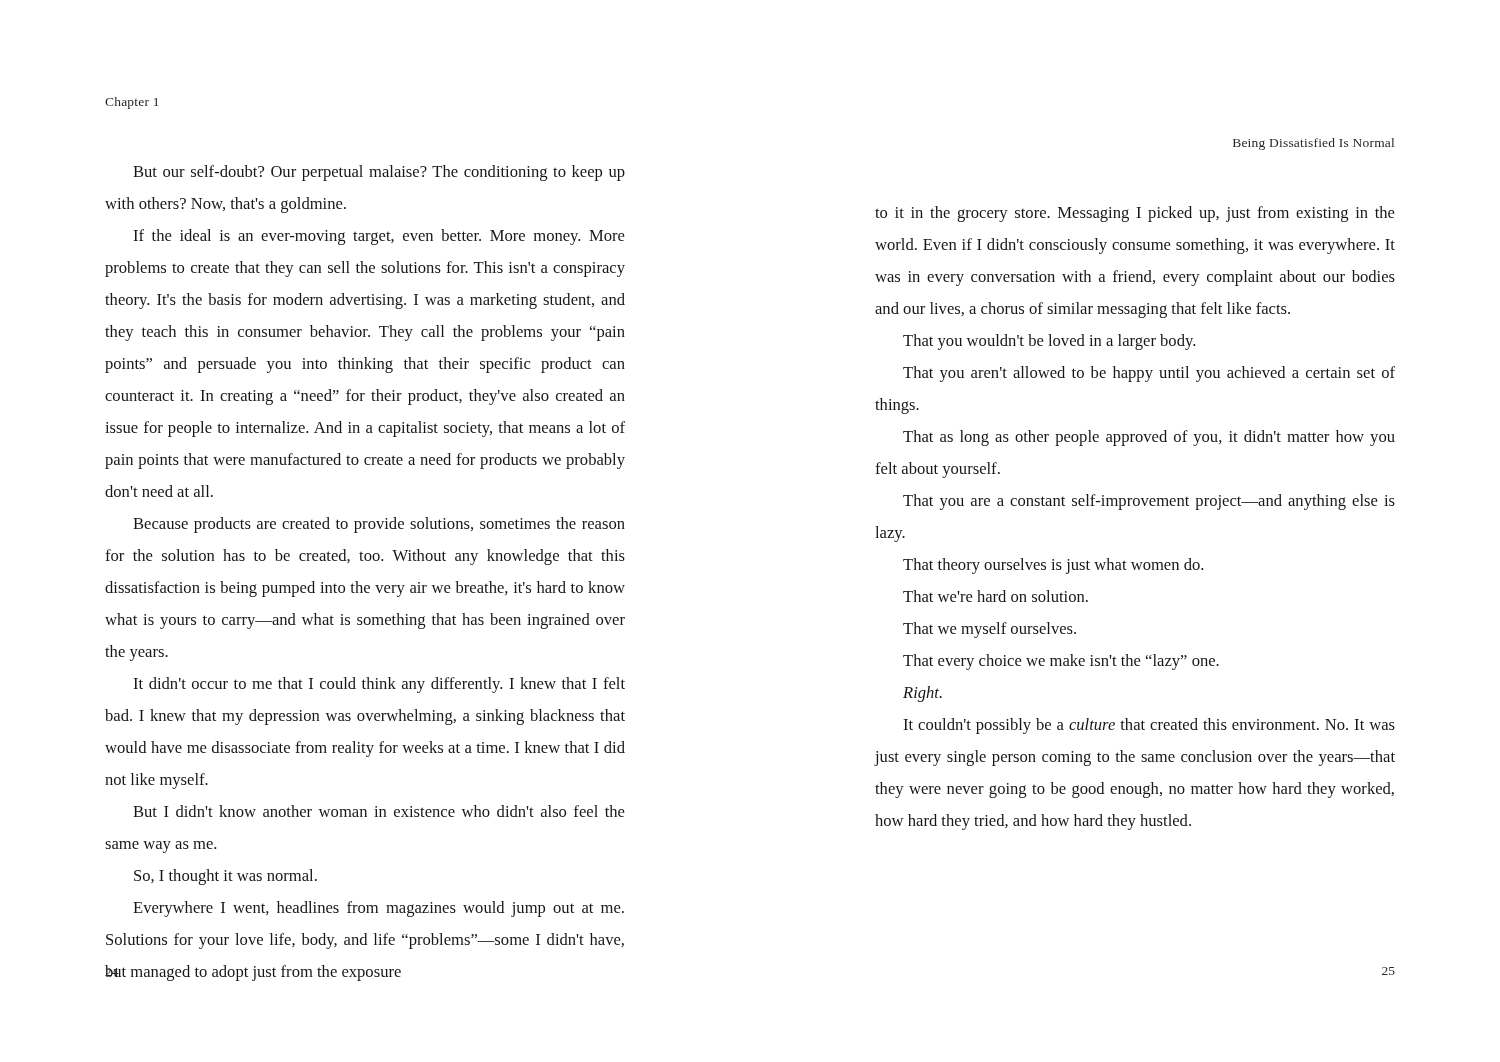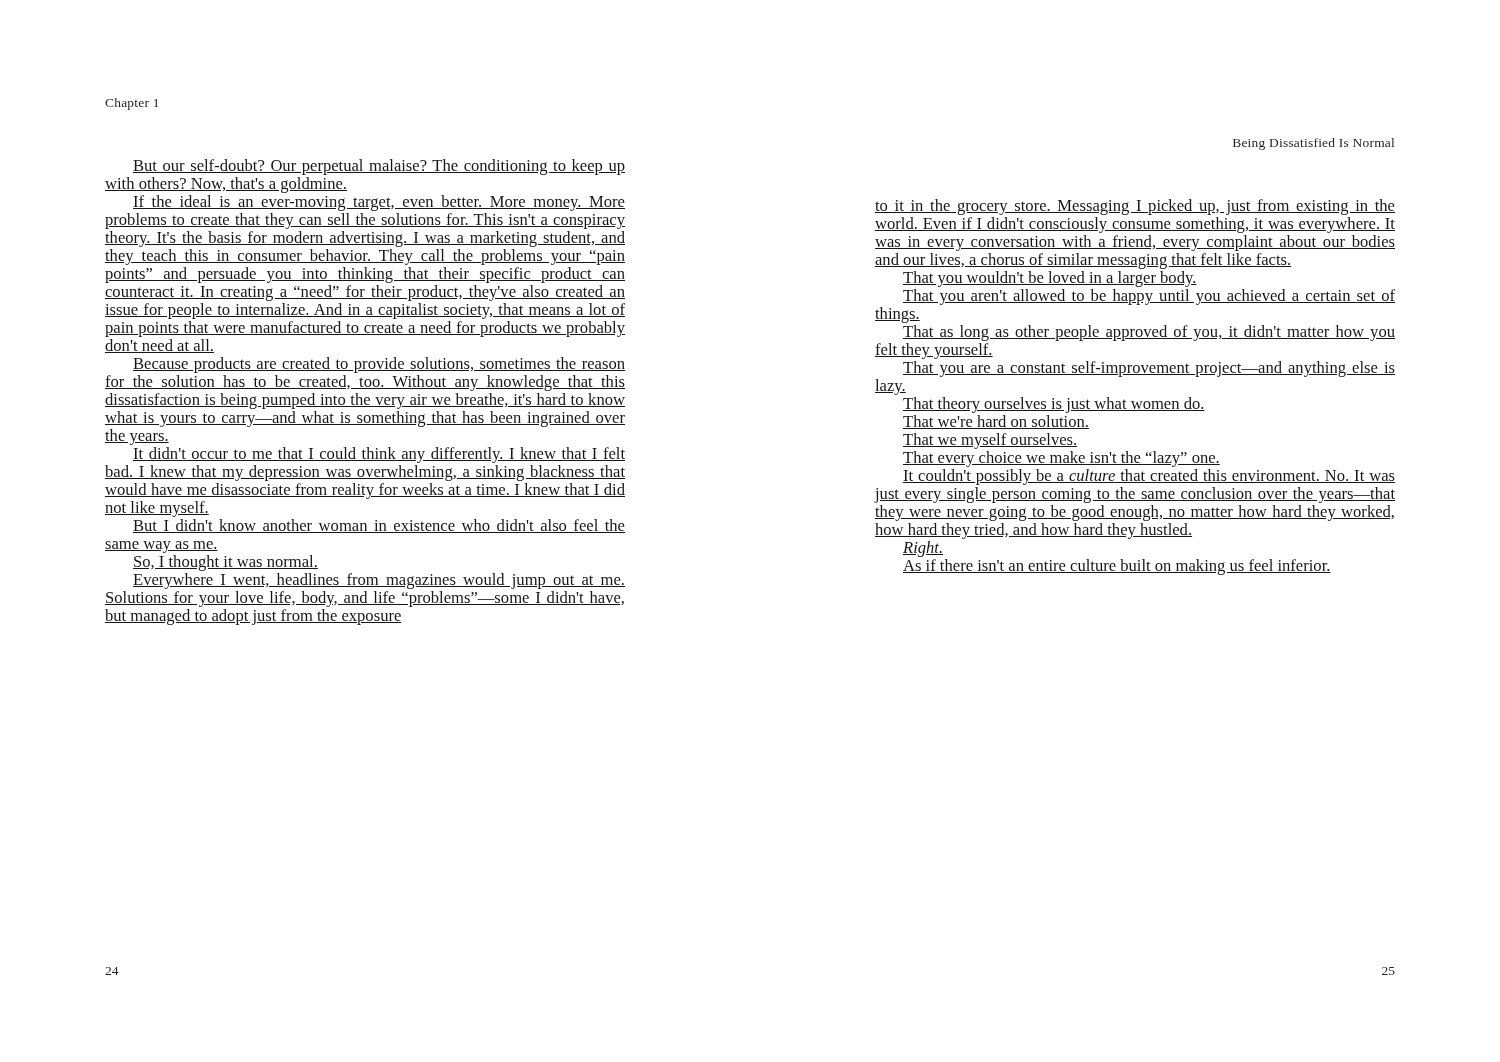--- a/index.html
+++ b/index.html
@@ -38,27 +38,26 @@
     margin-bottom: 46px;
     white-space: nowrap;
   }
   .running-head.right { text-align: right; margin-top: 40px; }
   .body-col {
     flex: 1 1 auto;
   }
   p.para {
     margin: 0;
     font-size: 16.6px;
-    line-height: 18px;
+    line-height: 32px;
     text-align: justify;
     text-justify: inter-word;
     text-indent: 28px;
     hyphens: none;
     color: #171717;
-    text-decoration: underline;
   }
   p.para.noindent { text-indent: 0; }
   .folio {
     position: absolute;
     bottom: 8px;
     font-size: 13.5px;
     color: #262626;
   }
   .folio-left { left: 0; }
   .folio-right { right: 0; }
@@ -91,27 +90,26 @@
     </div>
   </div>
 
   <div class="page page-right">
     <div class="page-inner">
       <div class="running-head right">Being Dissatisfied Is Normal</div>
       <div class="body-col">
         <p class="para noindent">to it in the grocery store. Messaging I picked up, just from existing in the world. Even if I didn't consciously consume something, it was everywhere. It was in every conversation with a friend, every complaint about our bodies and our lives, a chorus of similar messaging that felt like facts.</p>
         <p class="para">That you wouldn't be loved in a larger body.</p>
         <p class="para">That you aren't allowed to be happy until you achieved a certain set of things.</p>
-        <p class="para">That as long as other people approved of you, it didn't matter how you felt they yourself.</p>
+        <p class="para">That as long as other people approved of you, it didn't matter how you felt about yourself.</p>
         <p class="para">That you are a constant self-improvement project—and anything else is lazy.</p>
         <p class="para">That theory ourselves is just what women do.</p>
         <p class="para">That we're hard on solution.</p>
         <p class="para">That we myself ourselves.</p>
         <p class="para">That every choice we make isn't the “lazy” one.</p>
+        <p class="para"><em>Right.</em></p>
         <p class="para">It couldn't possibly be a <em>culture</em> that created this environment. No. It was just every single person coming to the same conclusion over the years—that they were never going to be good enough, no matter how hard they worked, how hard they tried, and how hard they hustled.</p>
-        <p class="para"><em>Right.</em></p>
-        <p class="para">As if there isn't an entire culture built on making us feel inferior.</p>
       </div>
       <div class="folio folio-right">25</div>
     </div>
   </div>
 
 </div>
 
 </body></html>

